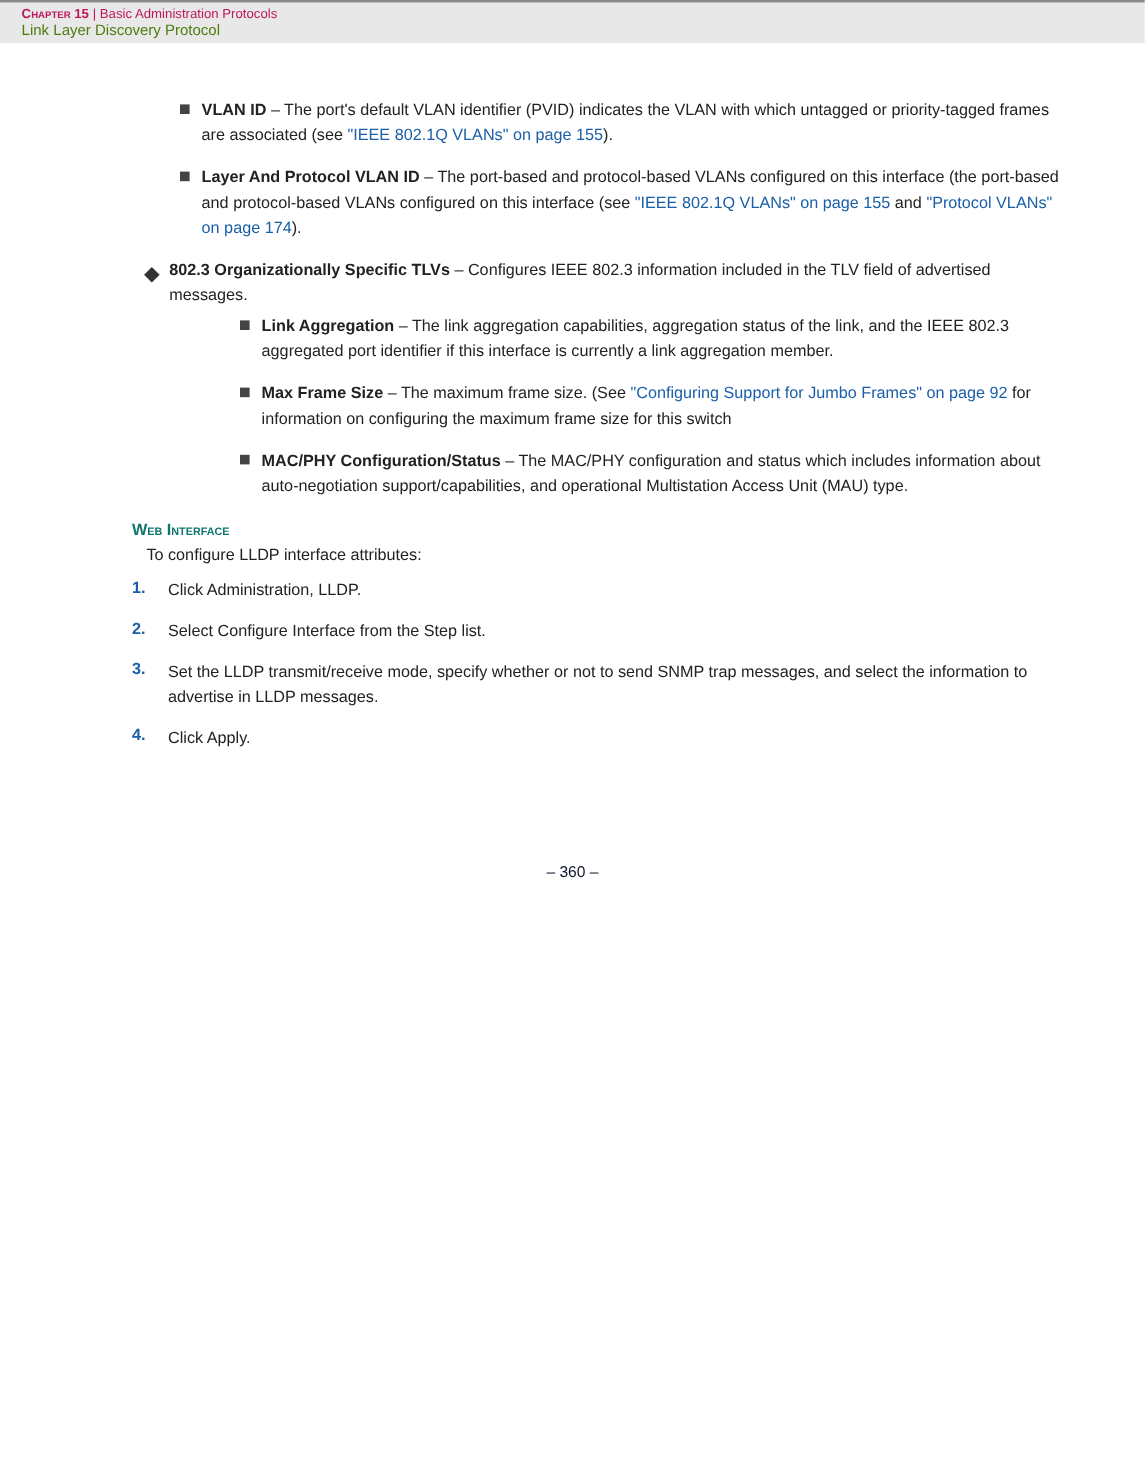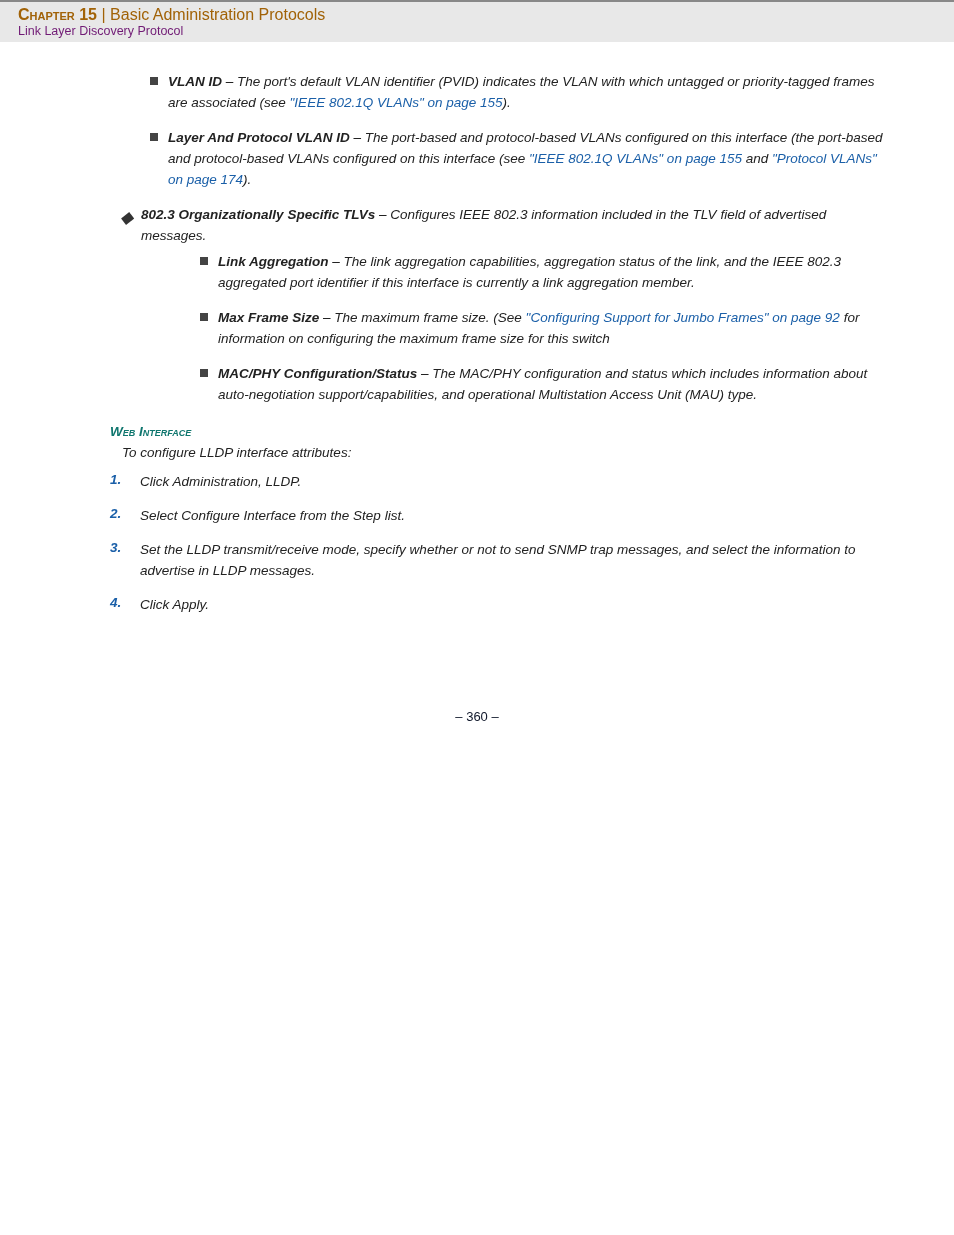--- a/index.html
+++ b/index.html
@@ -12,34 +12,33 @@
       min-height: 1235px;
     }
     .header-bar {
       background: #e8e8e8;
       border-top: 2px solid #888;
       padding: 4px 18px 4px 18px;
       display: flex;
       flex-direction: column;
     }
     .header-line1 {
-      font-size: 16px;
-      color: #a16207;
+      font-size: 11px;
+      color: #be185d;
     }
     .header-line1 .chapter-label {
       font-variant: small-caps;
       font-weight: bold;
     }
     .header-line2 {
       font-size: 12.5px;
-      color: #701a75;
+      color: #4d7c0f;
     }
     .page-content {
-      padding: 30px 70px 40px 70px;
-      font-style: italic;
+      padding: 46px 70px 40px 70px;
     }
     .bullet-list-outer {
       margin-left: 80px;
       margin-bottom: 10px;
     }
     .bullet-list-inner {
       margin-left: 30px;
     }
     .bullet-item {
       display: flex;

